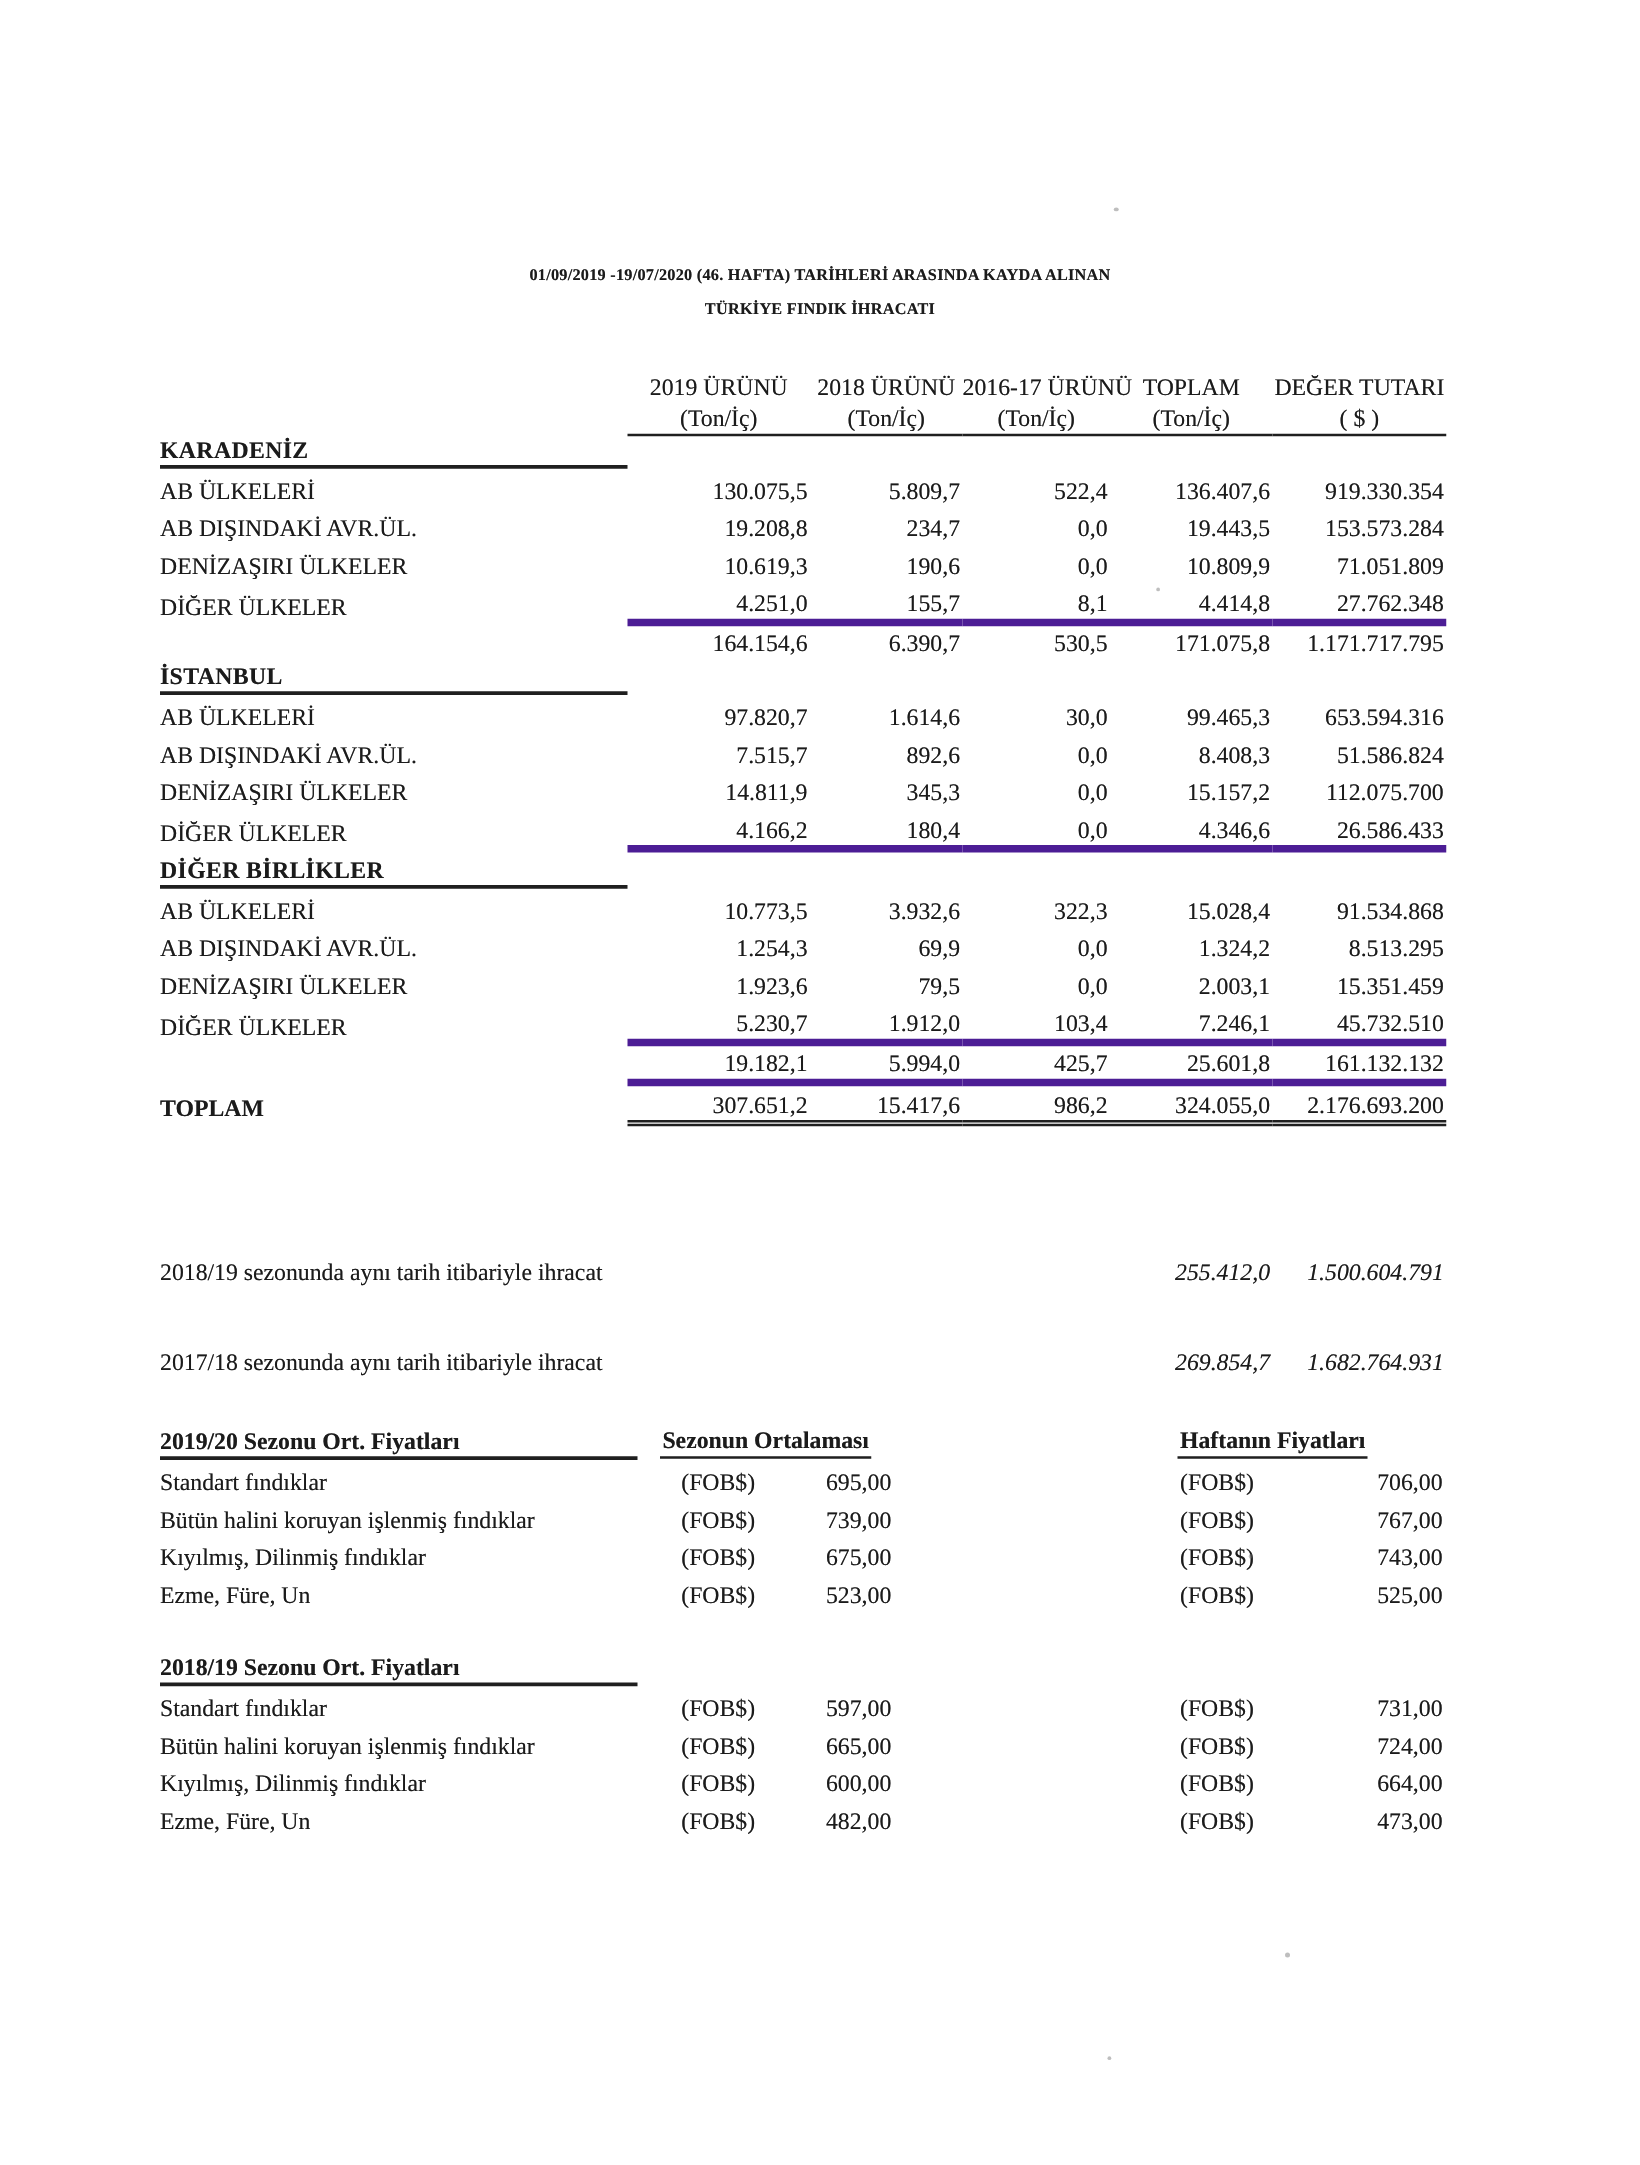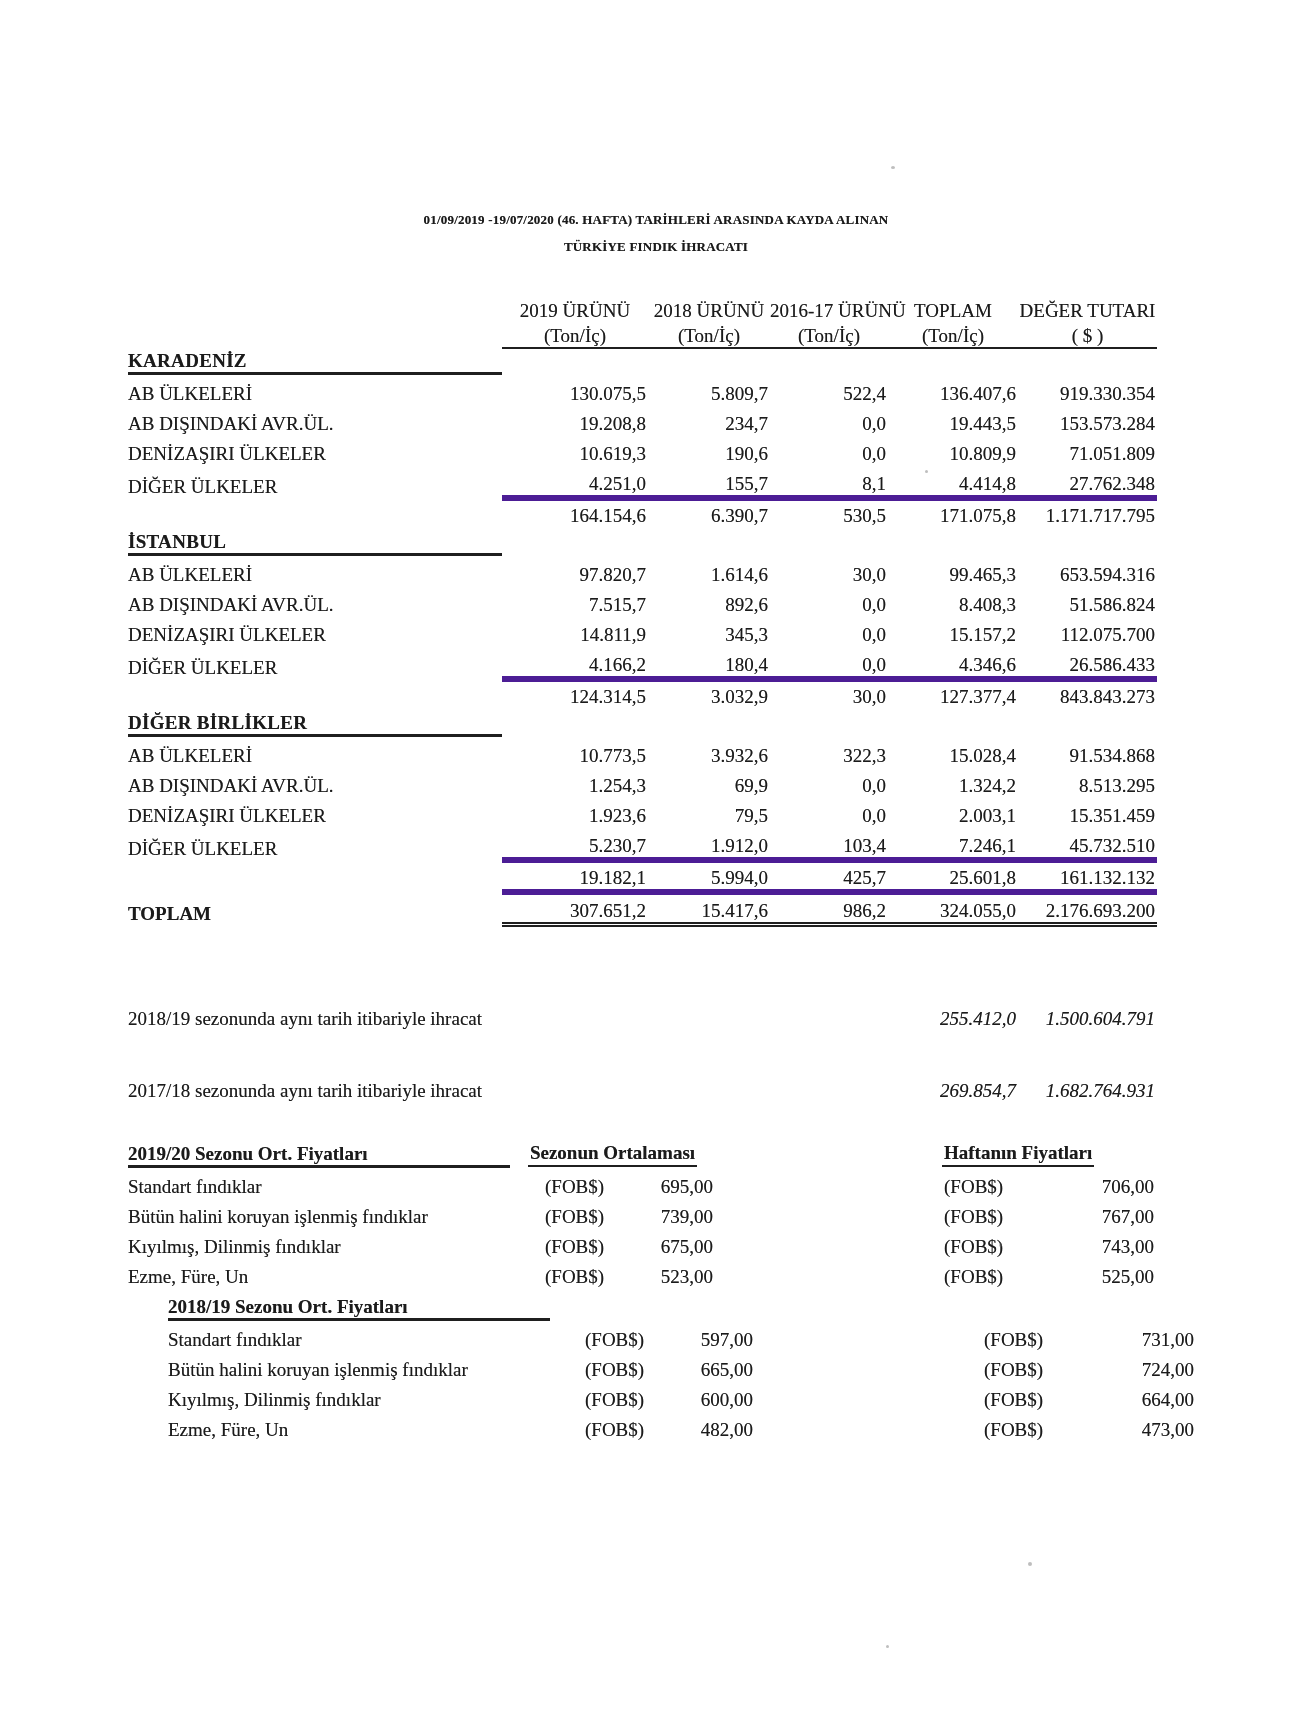--- a/index.html
+++ b/index.html
@@ -29,21 +29,21 @@
   .t-main .totrow td{height:27px;}
   .t-main .bold{font-weight:bold;}
   .t-main .dbl{border-bottom:5px double #1f1f1f;}
   
   .t-cmp{left:128px;top:1000px;width:1029px;}
   .t-cmp .r1 td{height:30px;}
   .t-cmp .r2 td{height:72px;}
   .t-cmp .n{text-align:right;padding-right:2px;font-style:italic;}
   
   .t-price{left:128px;top:1135px;width:1028px;}
-  .t-price2{top:1288px;margin-left:40px;}
+  .t-price2{top:1316px;}
   .t-price td{height:30px;}
   .t-price .ptitle{font-weight:bold;border-bottom:3px solid #1f1f1f;}
   .t-price .pch{font-weight:bold;text-align:center;}
   .t-price .pch .u,{display:inline-block;}
   .t-price .u{display:inline-block;border-bottom:2px solid #1f1f1f;padding:0 2px 1px 2px;}
   .t-price .pch2{text-align:left;}
   .t-price .pfob{padding-left:35px;}
   .t-price .pfob2{padding-left:2px;}
   .t-price .pn{text-align:right;padding-right:2px;}
   
@@ -163,28 +163,20 @@
       <td class="n">112.075.700</td>
     </tr>
     <tr class="drow">
       <td class="lbl">DİĞER ÜLKELER</td>
       <td class="n rule">4.166,2</td>
       <td class="n rule">180,4</td>
       <td class="n rule">0,0</td>
       <td class="n rule">4.346,6</td>
       <td class="n rule">26.586.433</td>
     </tr>
-    <tr class="subrow">
-      <td></td>
-      <td class="n">124.314,5</td>
-      <td class="n">3.032,9</td>
-      <td class="n">30,0</td>
-      <td class="n">127.377,4</td>
-      <td class="n">843.843.273</td>
-    </tr>
     <tr class="sp">
           <td colspan="6"></td>
         </tr>
 
     <tr class="secrow">
       <td class="sec">DİĞER BİRLİKLER</td>
       <td colspan="5"></td>
     </tr>
     <tr class="drow">
       <td class="lbl">AB ÜLKELERİ</td>

